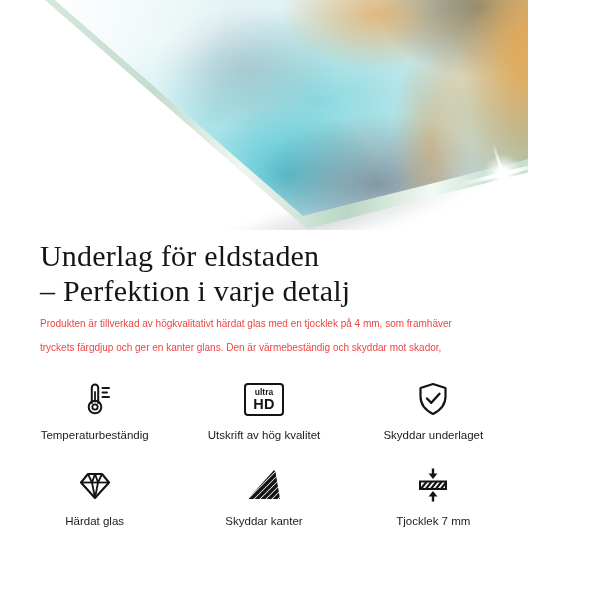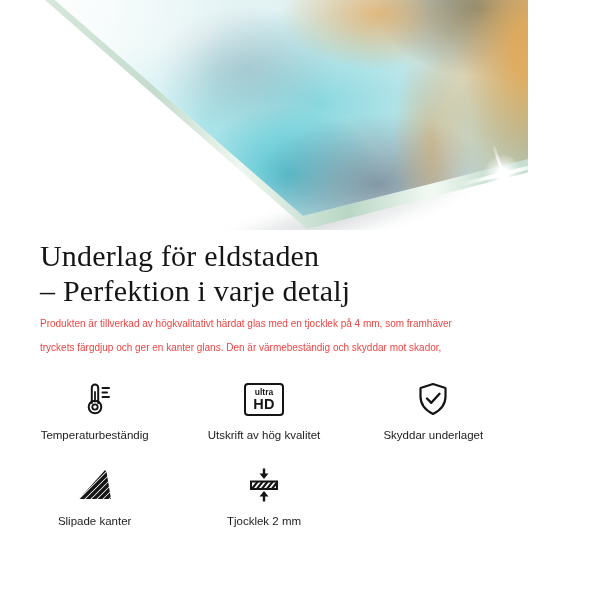--- a/index.html
+++ b/index.html
@@ -128,41 +128,52 @@
     <div class="feature">
       <div class="icon-box">
         <svg width="40" height="40" viewBox="0 0 40 40" fill="none" stroke="#141414">
           <path d="M20 5 L32.5 9 V17.5 C32.5 26.5 27 31.5 20 35 C13 31.5 7.5 26.5 7.5 17.5 V9 Z" stroke-width="2.2" stroke-linejoin="round"></path>
           <path d="M14 19.5 L18.3 23.8 L26.5 14.8" stroke-width="2.4" stroke-linecap="round" stroke-linejoin="round"></path>
         </svg>
       </div>
       <div class="feature-label">Skyddar underlaget</div>
     </div>
 
+    <div class="feature">
+      <div class="icon-box">
+        <svg width="40" height="40" viewBox="0 0 40 40" fill="none" stroke="#141414" stroke-linejoin="round">
+          <path d="M13 9 H27 L34 17.5 L20 33 L6 17.5 Z" stroke-width="2.1"></path>
+          <line x1="6" y1="17.5" x2="34" y2="17.5" stroke-width="1.8"></line>
+          <path d="M13 9 L17 17.5 L20 9 L23 17.5 L27 9" stroke-width="1.8"></path>
+          <path d="M17 17.5 L20 33 M23 17.5 L20 33" stroke-width="1.8"></path>
+        </svg>
+      </div>
+      <div class="feature-label">Härdat glas</div>
+    </div>
 
     <div class="feature">
       <div class="icon-box">
         <svg width="40" height="40" viewBox="0 0 40 40">
           <defs>
               <clipPath id="triClip">
                 <polygon points="4,34 36,34 31,4"></polygon>
               </clipPath>
             </defs>
           <g clip-path="url(#triClip)" stroke="#141414" stroke-width="3.4">
             <line x1="-6" y1="41" x2="30" y2="5"></line>
             <line x1="0" y1="41" x2="36" y2="5"></line>
             <line x1="6" y1="41" x2="42" y2="5"></line>
             <line x1="12" y1="41" x2="48" y2="5"></line>
             <line x1="18" y1="41" x2="54" y2="5"></line>
             <line x1="24" y1="41" x2="60" y2="5"></line>
             <line x1="30" y1="41" x2="66" y2="5"></line>
           </g>
         </svg>
       </div>
-      <div class="feature-label">Slipade kanter</div>
+      <div class="feature-label">Skyddar kanter</div>
     </div>
 
     <div class="feature">
       <div class="icon-box">
         <svg width="40" height="40" viewBox="0 0 40 40">
           <defs>
               <clipPath id="barClip">
                 <rect x="7" y="16.5" width="26" height="7.5"></rect>
               </clipPath>
             </defs>
@@ -173,17 +184,17 @@
             <line x1="17" y1="25" x2="25" y2="15"></line>
             <line x1="22" y1="25" x2="30" y2="15"></line>
             <line x1="27" y1="25" x2="35" y2="15"></line>
           </g>
           <line x1="20" y1="3.5" x2="20" y2="9" stroke="#141414" stroke-width="2.4"></line>
           <polygon points="15.5,8.5 24.5,8.5 20,14" fill="#141414"></polygon>
           <line x1="20" y1="36.5" x2="20" y2="31" stroke="#141414" stroke-width="2.4"></line>
           <polygon points="15.5,31.5 24.5,31.5 20,26" fill="#141414"></polygon>
         </svg>
       </div>
-      <div class="feature-label">Tjocklek 2 mm</div>
+      <div class="feature-label">Tjocklek 7 mm</div>
     </div>
 
   </div>
 </div>
 
 </body></html>

